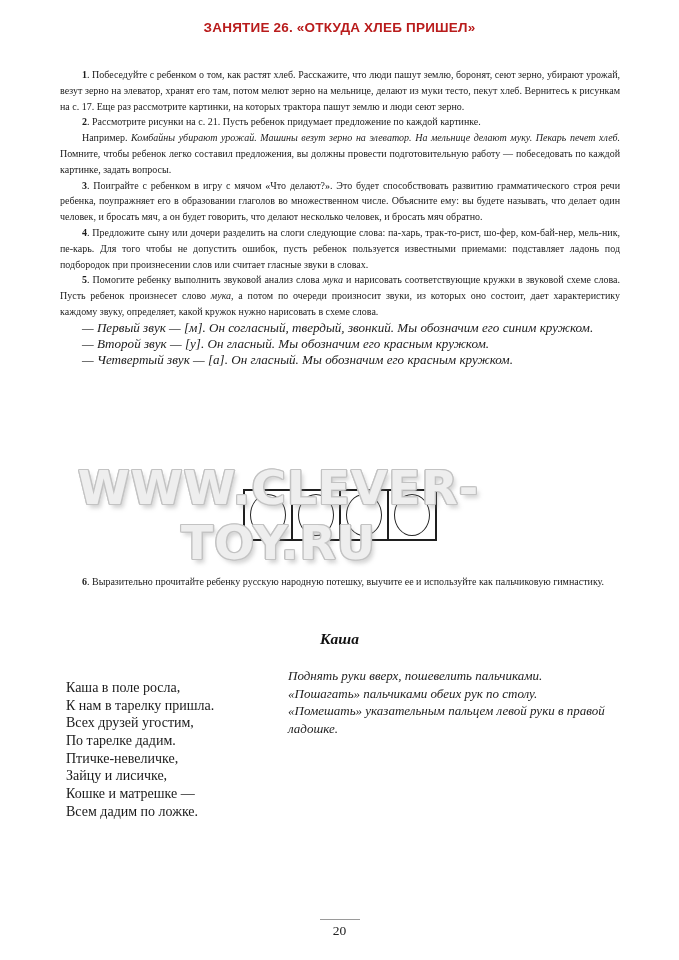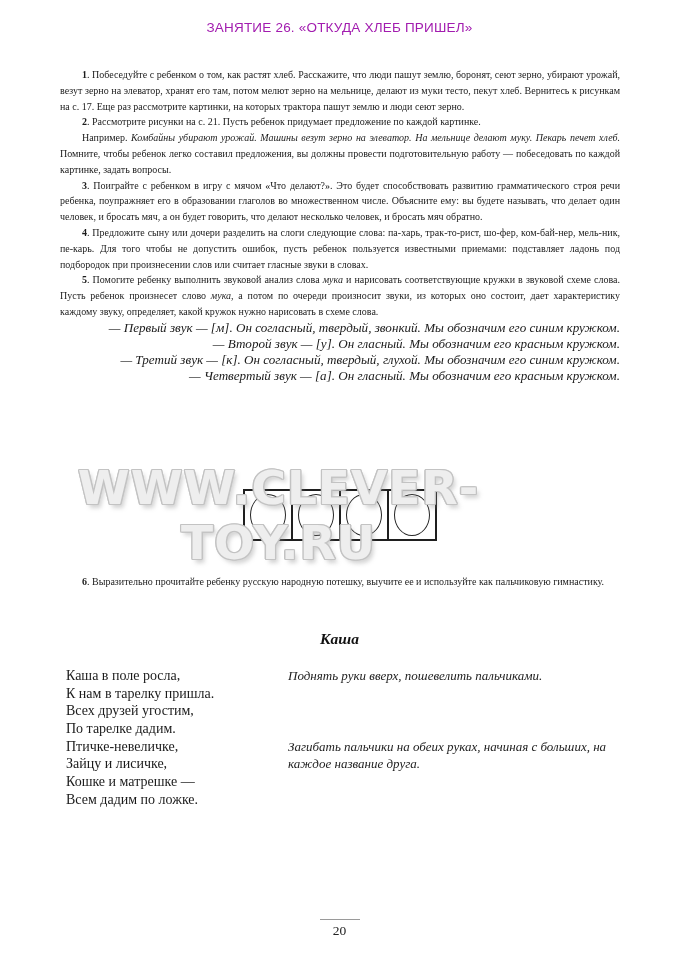--- a/index.html
+++ b/index.html
@@ -8,41 +8,40 @@
     background:#ffffff;
     position:relative;
     overflow:hidden;
     font-family:"Liberation Serif", serif;
     color:#1b1b1b;
   }
   .page-header{
     position:absolute;top:20px;left:0;width:679px;
     text-align:center;
     font-family:"Liberation Sans", sans-serif;
-    font-weight:normal;font-size:13.5px;letter-spacing:.2px;
-    color:#a21caf;
+    font-weight:bold;font-size:13.5px;letter-spacing:.2px;
+    color:#b91c1c;
   }
   .content{
     position:absolute;top:67px;left:60px;width:560px;
   }
   .para{
     margin:0;
     text-indent:22px;
     text-align:justify;
     font-size:10px;
     line-height:15.8px;
   }
   .sound-item{
     margin:0;
     text-indent:22px;
     font-style:italic;
     font-size:13.1px;
     line-height:16.2px;
     white-space:nowrap;
-    text-align:right;
   }
   .scheme{
     position:absolute;top:489px;left:0;width:679px;
     display:flex;justify-content:center;
   }
   .scheme-cell{
     width:46px;height:48px;
     border:2px solid #1f1f1f;
     margin-left:-2px;
     background:transparent;
@@ -66,20 +65,21 @@
   .poem{
     position:absolute;top:667px;left:66px;width:560px;
   }
   .poem-row{
     display:flex;height:17.7px;
   }
   .poem-line{
     width:222px;
     font-size:14px;line-height:17.7px;
     white-space:nowrap;
+    margin-top:12px;
   }
   .poem-instr{
     width:322px;
     font-style:italic;
     font-size:13px;line-height:17.7px;
     color:#222;
     overflow:visible;
   }
   .watermark{
     position:absolute;top:460px;left:0;width:557px;
@@ -120,21 +120,20 @@
       <p class="para"><span style="font-weight: bold;">1</span><span>. Побеседуйте с ребенком о том, как растят хлеб. Расскажите, что люди пашут землю, боронят, сеют зерно, убирают урожай, везут зерно на элеватор, хранят его там, потом мелют зерно на мельнице, делают из муки тесто, пекут хлеб. Вернитесь к рисункам на с. 17. Еще раз рассмотрите картинки, на которых трактора пашут землю и люди сеют зерно.</span></p>
       <p class="para"><span style="font-weight: bold;">2</span><span>. Рассмотрите рисунки на с. 21. Пусть ребенок придумает предложение по каждой картинке.</span></p>
       <p class="para"><span>Например. </span><span style="font-style: italic;">Комбайны убирают урожай. Машины везут зерно на элеватор. На мельнице делают муку. Пекарь печет хлеб.</span><span> Помните, чтобы ребенок легко составил предложения, вы должны провести подготовительную работу — побеседовать по каждой картинке, задать вопросы.</span></p>
       <p class="para"><span style="font-weight: bold;">3</span><span>. Поиграйте с ребенком в игру с мячом «Что делают?». Это будет способствовать развитию грамматического строя речи ребенка, поупражняет его в образовании глаголов во множественном числе. Объясните ему: вы будете называть, что делает один человек, и бросать мяч, а он будет говорить, что делают несколько человек, и бросать мяч обратно.</span></p>
       <p class="para"><span style="font-weight: bold;">4</span><span>. Предложите сыну или дочери разделить на слоги следующие слова: па-харь, трак-то-рист, шо-фер, ком-бай-нер, мель-ник, пе-карь. Для того чтобы не допустить ошибок, пусть ребенок пользуется известными приемами: подставляет ладонь под подбородок при произнесении слов или считает гласные звуки в словах.</span></p>
       <p class="para"><span style="font-weight: bold;">5</span><span>. Помогите ребенку выполнить звуковой анализ слова </span><span style="font-style: italic;">мука</span><span> и нарисовать соответствующие кружки в звуковой схеме слова. Пусть ребенок произнесет слово </span><span style="font-style: italic;">мука</span><span>, а потом по очереди произносит звуки, из которых оно состоит, дает характеристику каждому звуку, определяет, какой кружок нужно нарисовать в схеме слова.</span></p>
     </div>
   <div>
       <p class="sound-item">— Первый звук — [м]. Он согласный, твердый, звонкий. Мы обозначим его синим кружком.</p>
       <p class="sound-item">— Второй звук — [у]. Он гласный. Мы обозначим его красным кружком.</p>
-      <p class="sound-item">— Третий звук — [к]. Он согласный, твердый, глухой. Мы обозначим его синим кружком.</p>
       <p class="sound-item">— Четвертый звук — [а]. Он гласный. Мы обозначим его красным кружком.</p>
     </div>
 </div>
 
 <div class="scheme">
     <div class="scheme-cell">
       <div class="scheme-circle"></div>
     </div>
     <div class="scheme-cell">
       <div class="scheme-circle"></div>
@@ -153,31 +152,32 @@
 
 <div class="poem-title">Каша</div>
 
 <div class="poem">
     <div class="poem-row">
       <div class="poem-line">Каша в поле росла,</div>
       <div class="poem-instr">Поднять руки вверх, пошевелить пальчиками.</div>
     </div>
     <div class="poem-row">
       <div class="poem-line">К нам в тарелку пришла.</div>
+      <div class="poem-instr">«Пошагать» пальчиками обеих рук по столу.</div>
     </div>
     <div class="poem-row">
       <div class="poem-line">Всех друзей угостим,</div>
+      <div class="poem-instr">«Помешать» указательным пальцем левой руки в правой ладошке.</div>
     </div>
     <div class="poem-row">
       <div class="poem-line">По тарелке дадим.</div>
       <div class="poem-instr"></div>
     </div>
     <div class="poem-row">
       <div class="poem-line">Птичке-невеличке,</div>
-      <div class="poem-instr">Загибать пальчики на обеих руках, начиная с больших, на каждое название друга.</div>
     </div>
     <div class="poem-row">
       <div class="poem-line">Зайцу и лисичке,</div>
       <div class="poem-instr"></div>
     </div>
     <div class="poem-row">
       <div class="poem-line">Кошке и матрешке —</div>
       <div class="poem-instr"></div>
     </div>
     <div class="poem-row">

